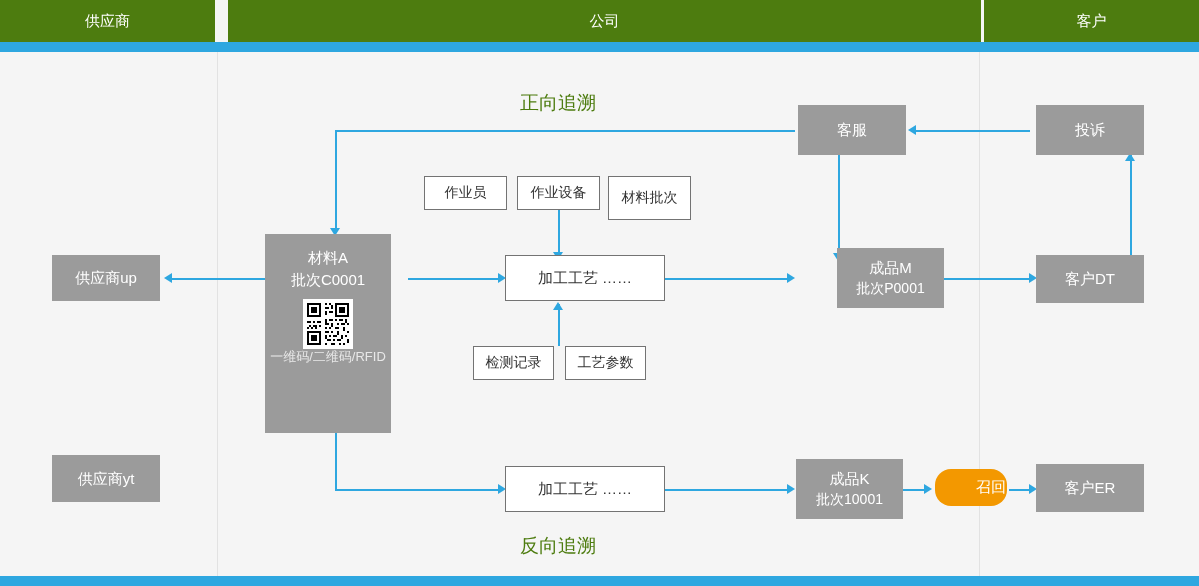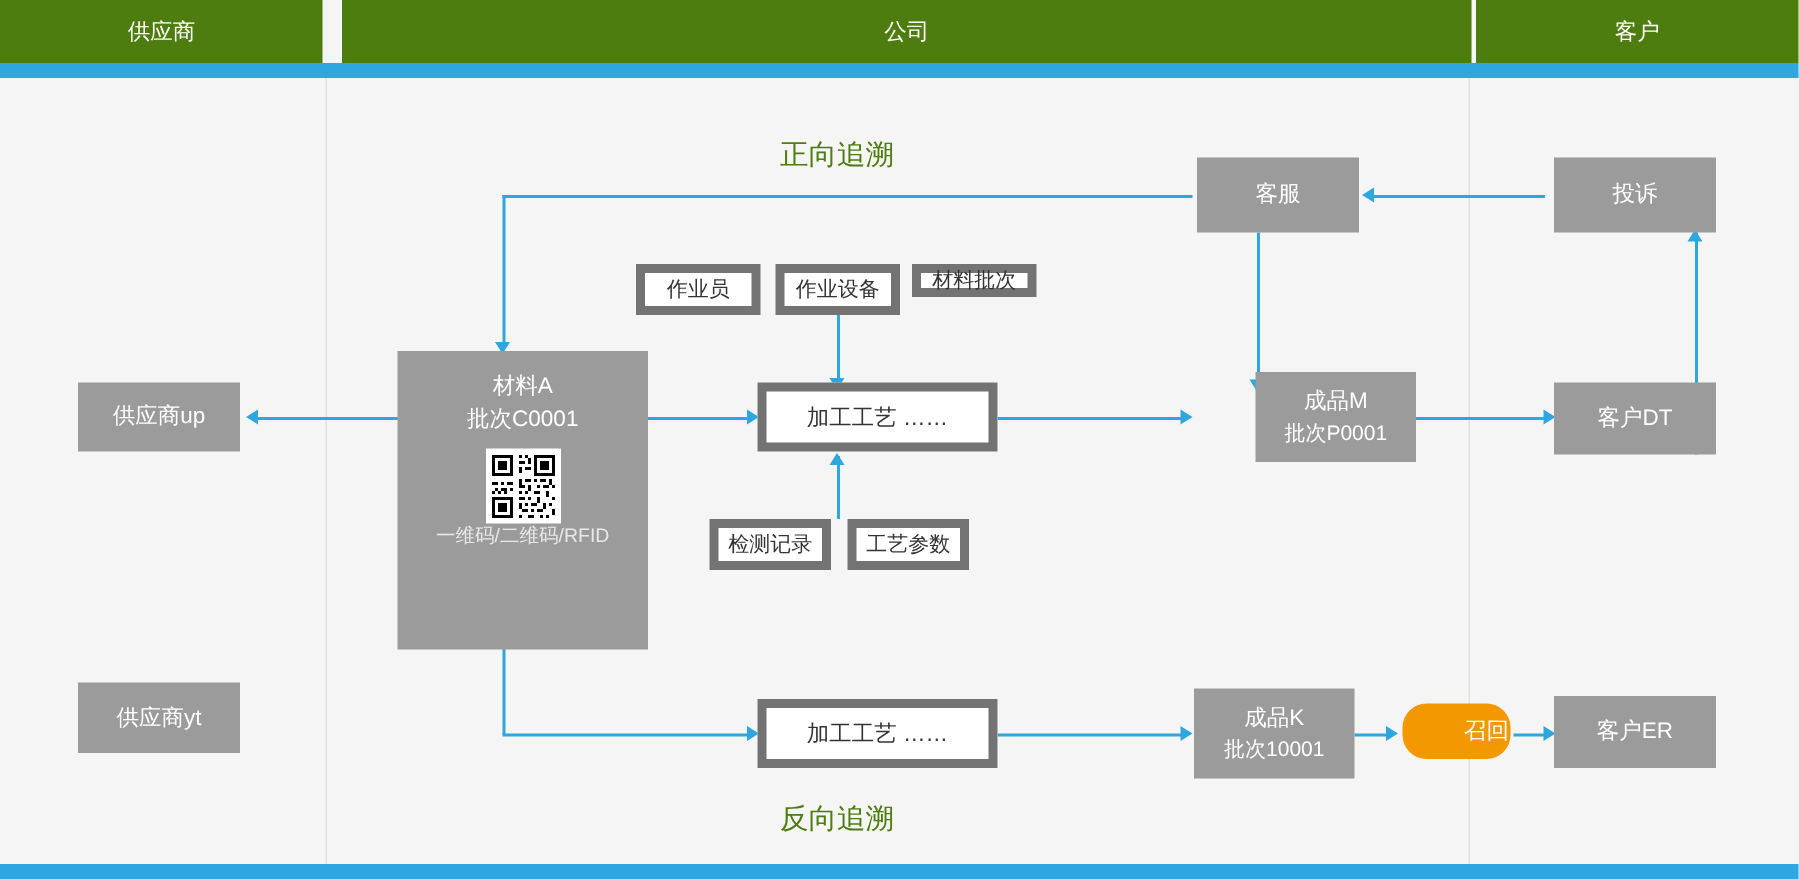--- a/index.html
+++ b/index.html
@@ -52,21 +52,21 @@
     background:#9b9b9b;color:#ffffff;
     display:flex;flex-direction:column;align-items:center;justify-content:center;
     font-size:15px;
     box-sizing:border-box;
   }
   .box .l1{line-height:20px;}
   .box .l2{line-height:20px;font-size:14px;}
   .wbox{
     position:absolute;
     background:#ffffff;color:#333333;
-    border:6px solid #737373;
+    border:1px solid #737373;
     display:flex;align-items:center;justify-content:center;
     font-size:14px;
     box-sizing:border-box;
   }
   .label-title{
     position:absolute;color:#4d7c0f;font-size:19px;
     white-space:nowrap;
   }
   
   .matcard{
@@ -197,29 +197,29 @@
   <div class="box" style="left:1036px;top:53px;width:108px;height:50px;">
     <span class="l1">投诉</span>
   </div>
 
   <div class="wbox" style="left:424px;top:124px;width:83px;height:34px;">
     <span>作业员</span>
   </div>
   <div class="wbox" style="left:517px;top:124px;width:83px;height:34px;">
     <span>作业设备</span>
   </div>
-  <div class="wbox" style="left:608px;top:124px;width:83px;height:22px;">
+  <div class="wbox" style="left:608px;top:124px;width:83px;height:44px;">
     <span>材料批次</span>
   </div>
 
   <div class="box" style="left:52px;top:203px;width:108px;height:46px;">
     <span class="l1">供应商up</span>
   </div>
 
-  <div class="matcard" style="left:265px;top:182px;width:167px;height:199px;">
+  <div class="matcard" style="left:265px;top:182px;width:126px;height:199px;">
     <span class="t1">材料A</span>
     <span class="t2">批次C0001</span>
     <span class="qr">
       <svg width="46" height="46" viewBox="0 0 23 23" shape-rendering="crispEdges">
         <rect width="23" height="23" fill="#ffffff"></rect>
         <g fill="#000000">
           <rect x="1" y="1" width="7" height="7"></rect>
             <rect x="2" y="2" width="5" height="5" fill="#ffffff"></rect>
             <rect x="3" y="3" width="3" height="3"></rect>
           <rect x="15" y="1" width="7" height="7"></rect>

